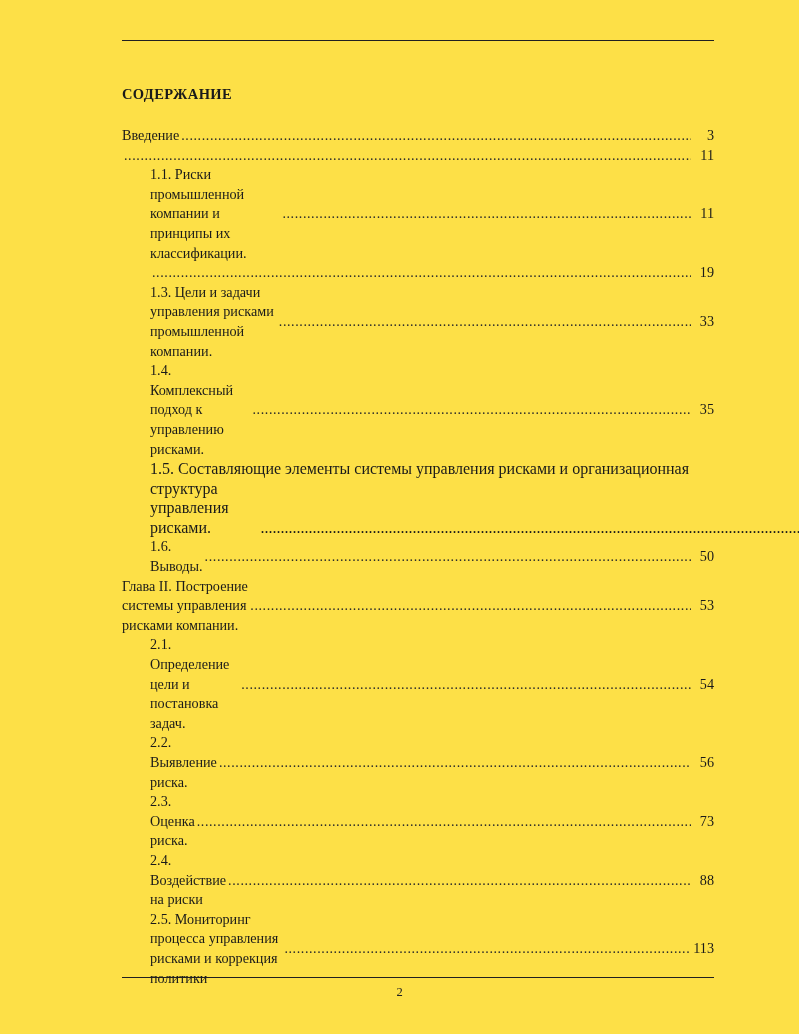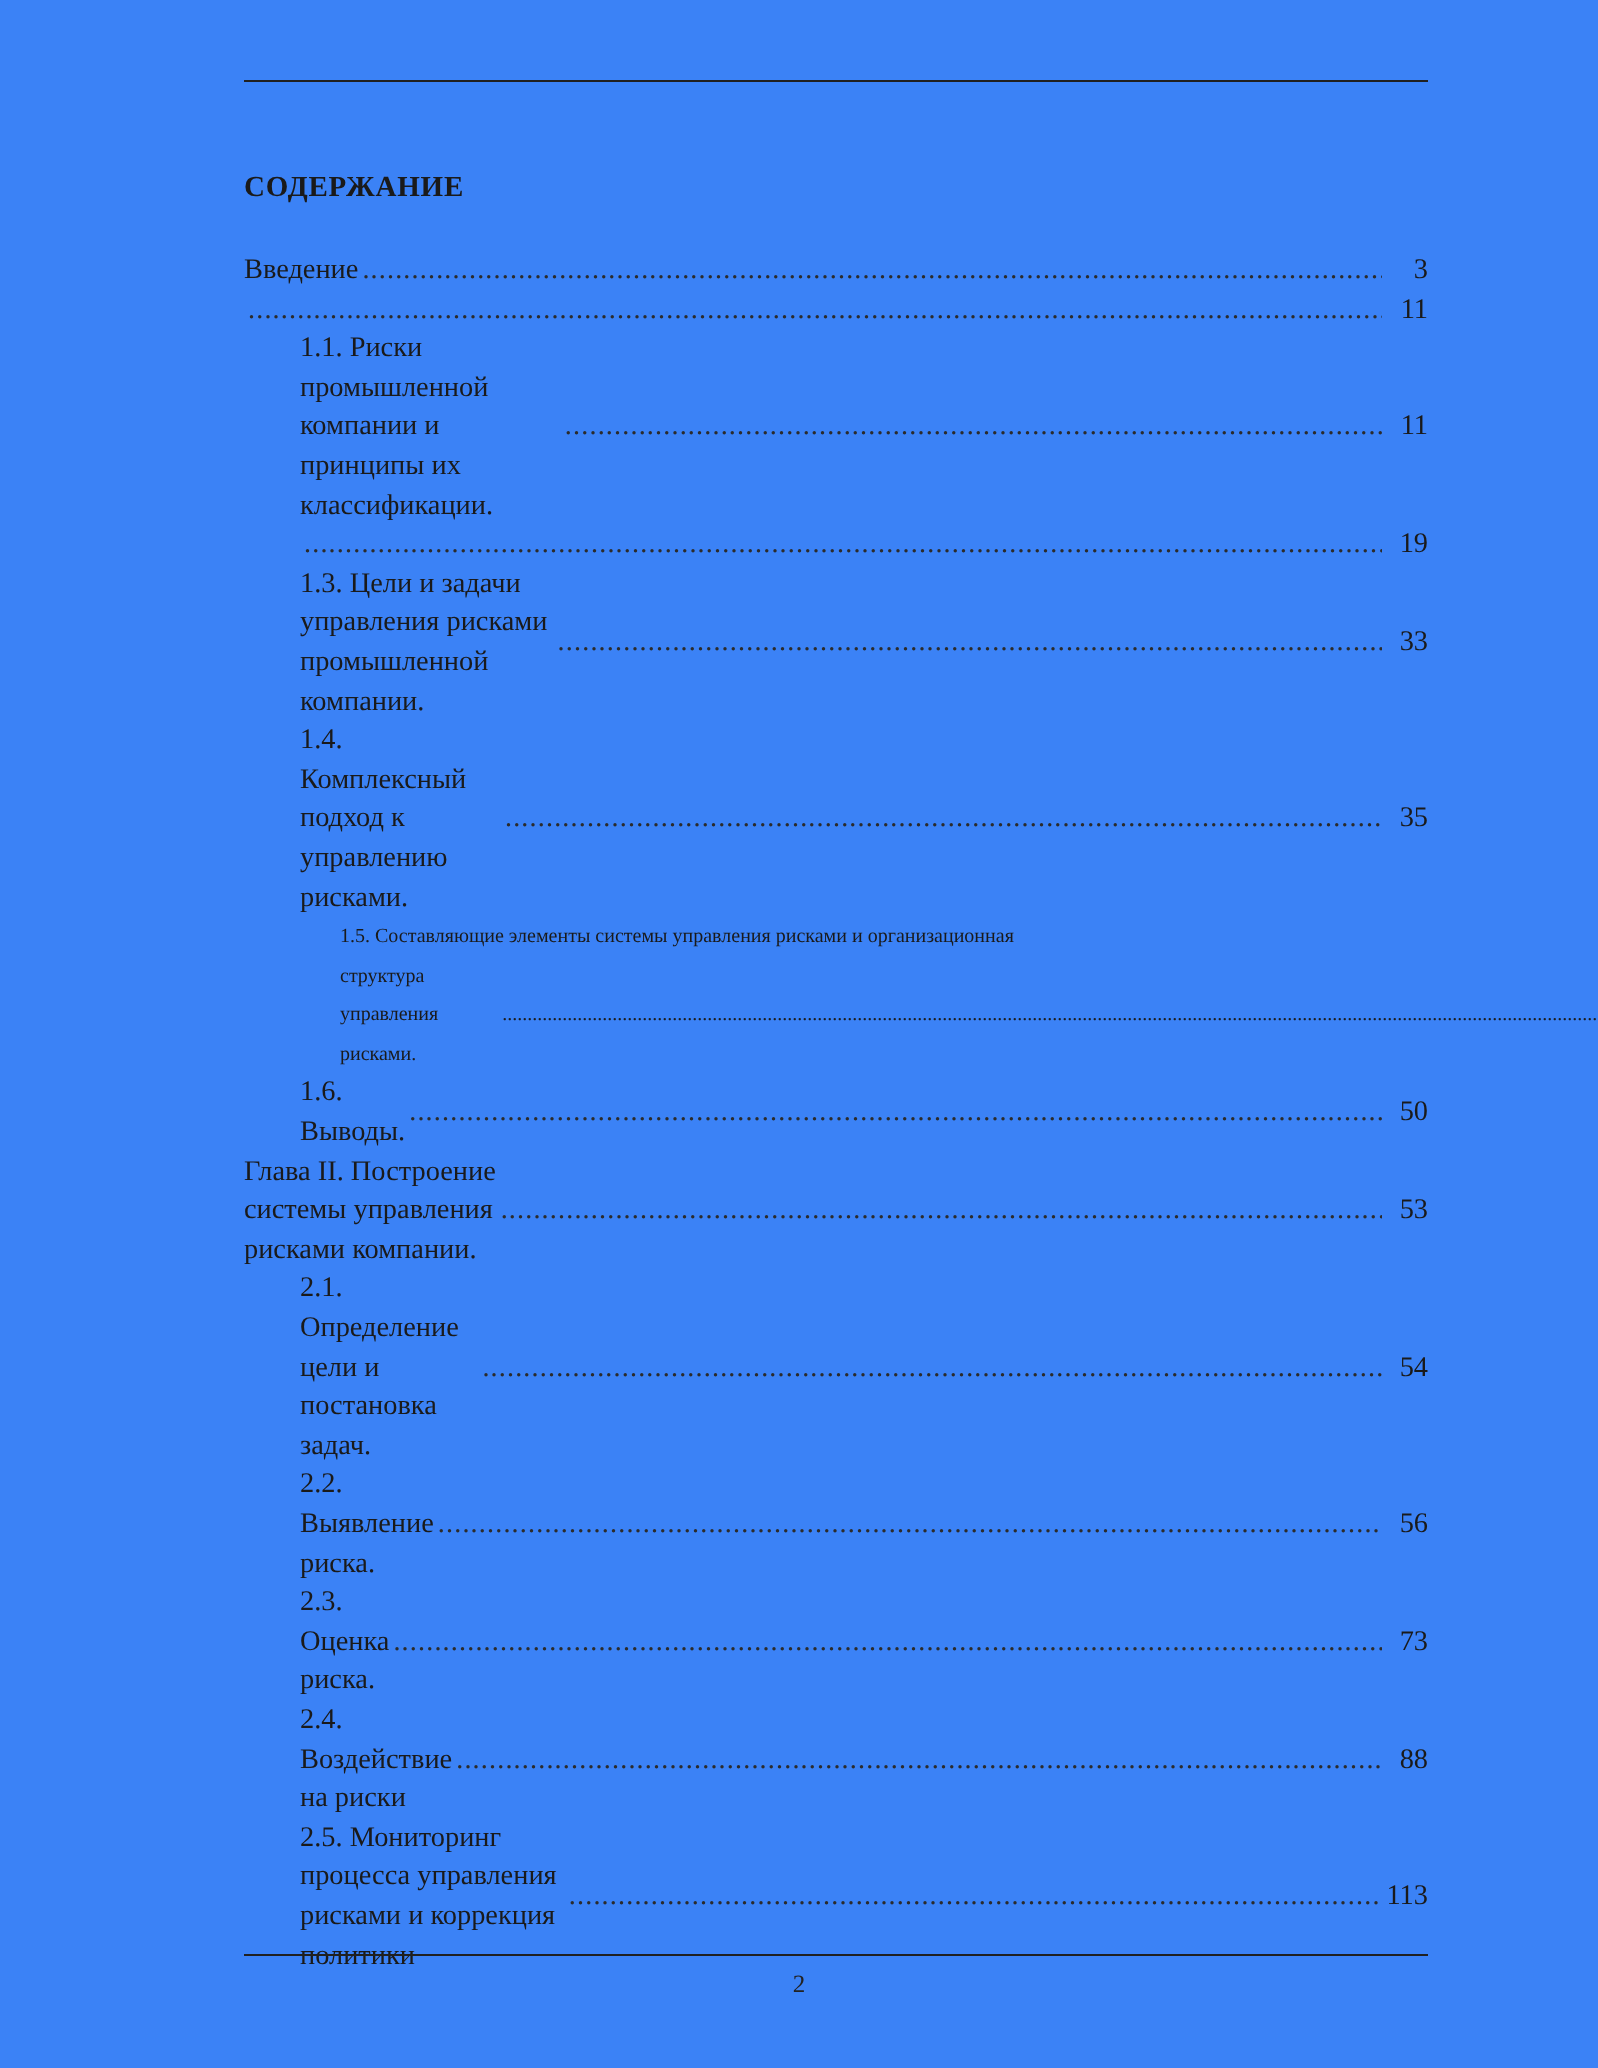--- a/index.html
+++ b/index.html
@@ -13,21 +13,21 @@
     font-family: "Liberation Serif", serif;
     color: #1a1a1a;
     position: relative;
     overflow: hidden;
   }
   .page {
     position: absolute;
     left: 0; top: 0;
     width: 799px;
     height: 1034px;
-    background: #3b82f6;
+    background: #fde047;
   }
   .rule {
     position: absolute;
     left: 122px;
     width: 592px;
     border-top: 1.5px solid #202020;
   }
   .rule-top { top: 40px; }
   .rule-bottom { top: 977px; }
 
@@ -74,28 +74,27 @@
     min-width: 6px;
   }
   .toc-row .pg {
     flex: 0 0 auto;
     text-align: right;
     min-width: 22px;
     font-size: 14.2px;
   }
   
   .toc-block {
-    font-size: 10px;
+    font-size: 16px;
     line-height: 19.6px;
-    margin-left: 20px;
   }
   .toc-block .line1 { display: block; }
   .toc-block .line2 {
     display: flex;
-    align-items: center;
+    align-items: flex-end;
     width: 100%;
     gap: 32px;
   }
 
   .lvl-0 { padding-left: 0px; }
   .lvl-1 { padding-left: 28px; }
 
   .folio {
     position: absolute;
     left: 0;

